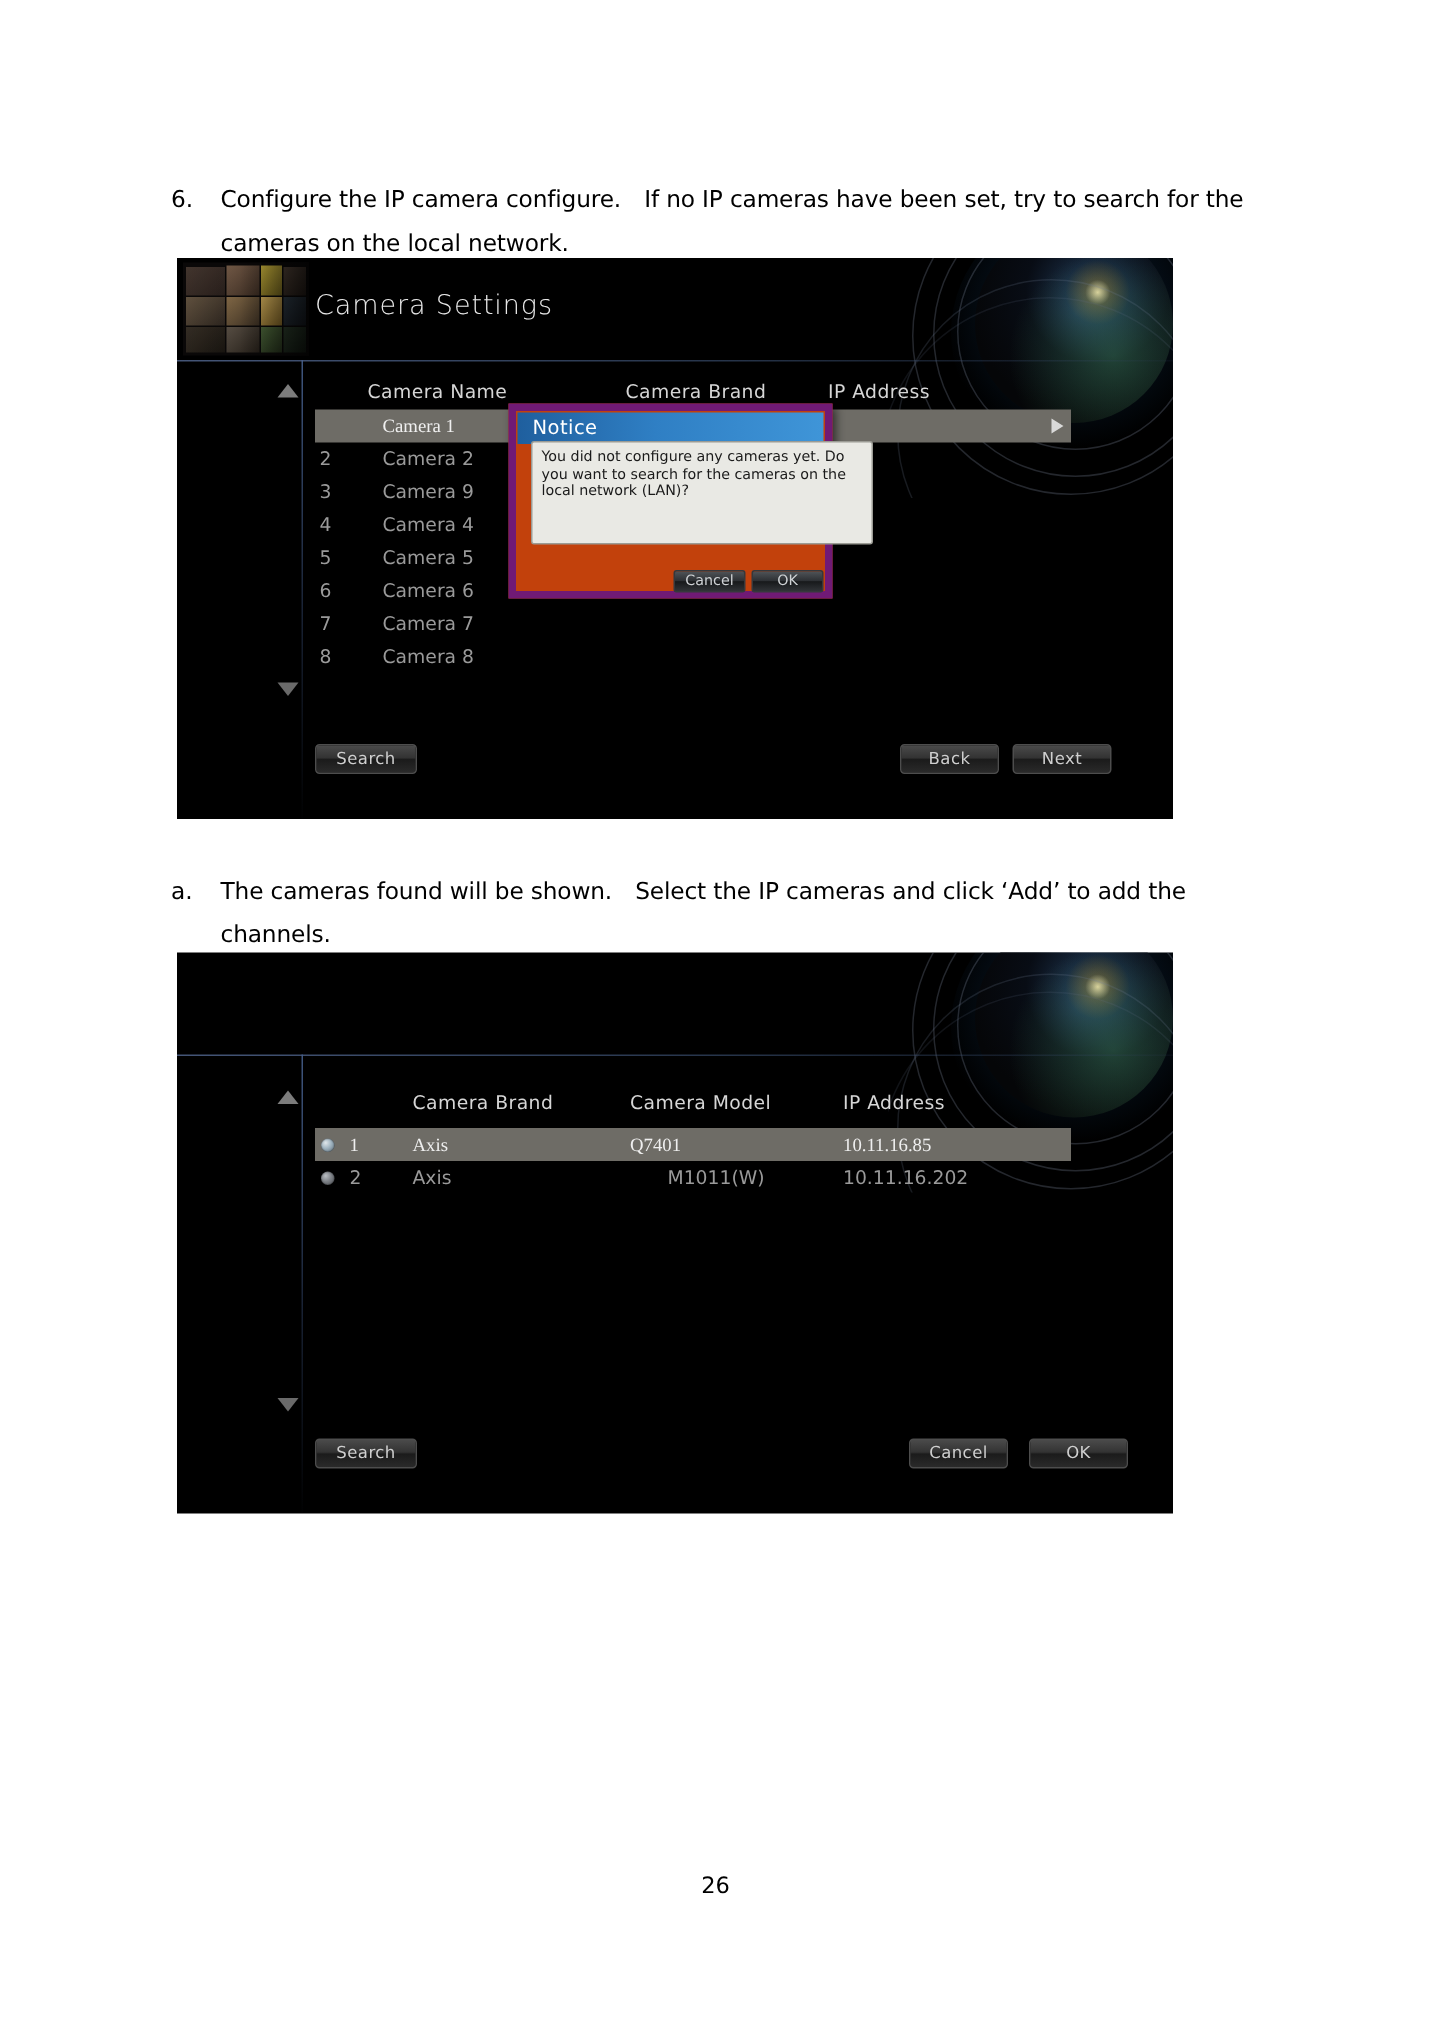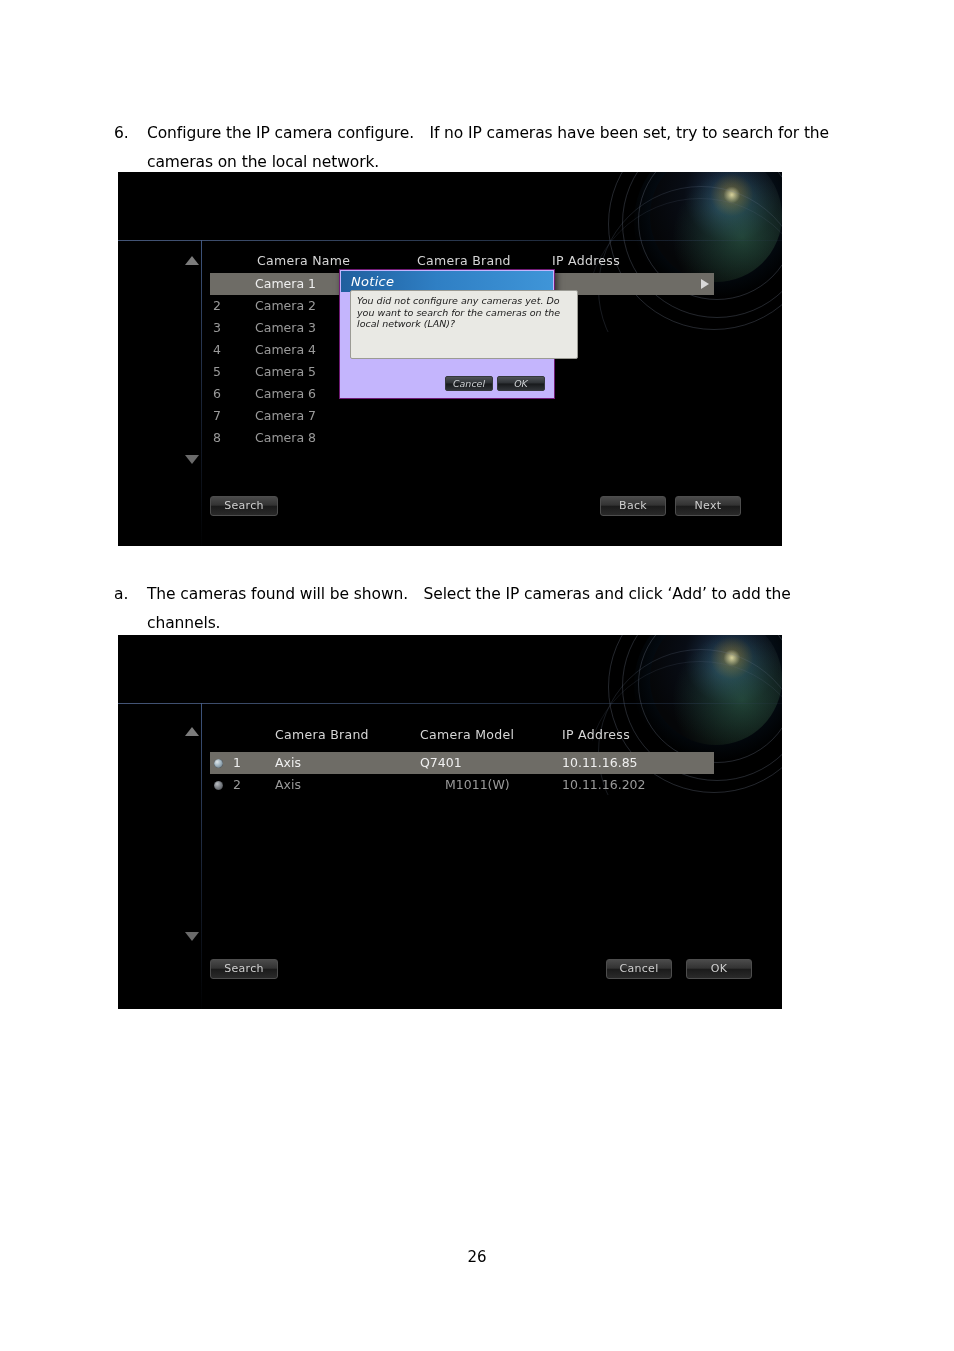--- a/index.html
+++ b/index.html
@@ -156,21 +156,21 @@
     font-size: 12.5px;
     color: #9a9a9a;
     line-height: 22px;
     white-space: nowrap;
   }
   .row.selected .rowbg {
     position: absolute;
     height: 22px;
     background: #6e6c66;
   }
-  .row.selected .cell { color: #efefef; }
+  .row.selected .cell { color: #efefef; font-family: Liberation Serif, serif; }
 
   .row-arrow {
     position: absolute;
     width: 0; height: 0;
     border-top: 5px solid transparent;
     border-bottom: 5px solid transparent;
     border-left: 8px solid #d9d9d9;
   }
 
   .radio-dot {
@@ -195,24 +195,23 @@
     font-size: 11px;
     line-height: 18px;
     text-align: center;
     letter-spacing: 0.3px;
     box-shadow: 0 1px 1px rgba(0,0,0,0.6);
   }
 
   
   .modal {
     position: absolute;
-    background: #c4b5fd;
-    border: 1px solid #701a75;
+    background: #c2410c;
+    border: 5px solid #701a75;
     box-shadow: 2px 2px 6px rgba(0,0,0,0.6);
-    font-style: italic;
   }
   .modal-title {
     position: absolute;
     left: 1px; top: 1px; right: 1px;
     height: 21px;
     background: linear-gradient(to right, #1f5f9e 0%, #2f7fc4 45%, #3f95d8 100%);
     color: #ffffff;
     font-size: 13px;
     line-height: 21px;
     padding-left: 10px;
@@ -246,56 +245,76 @@
 </style>
 </head>
 <body>
 
 <div class="doc-marker" style="left:114px; top:118px;">6.</div>
 <div class="doc-para" style="left:147px; top:118px; width:760px;">Configure the IP camera configure. If no IP cameras have been set, try to search for the</div>
 <div class="doc-para" style="left:147px; top:147px; width:760px;">cameras on the local network.</div>
 
 <div class="shot" style="left:118px; top:172px; width:664px; height:374px;">
 
+  <div class="shot-header">
+
+    <div class="thumb">
+      <div class="tile" style="left:2px;  top:3px;  width:26px; height:19px; background:linear-gradient(135deg,#4a3b33,#2a201c);"></div>
+      <div class="tile" style="left:29px; top:2px;  width:22px; height:20px; background:linear-gradient(135deg,#7a5f4a,#3b2c22);"></div>
+      <div class="tile" style="left:52px; top:2px;  width:14px; height:20px; background:linear-gradient(135deg,#c9b23c,#6d5f1d);"></div>
+      <div class="tile" style="left:67px; top:3px;  width:15px; height:19px; background:linear-gradient(135deg,#4e4036,#241c17);"></div>
+      <div class="tile" style="left:2px;  top:23px; width:26px; height:19px; background:linear-gradient(135deg,#6b5a45,#2f2720);"></div>
+      <div class="tile" style="left:29px; top:23px; width:22px; height:19px; background:linear-gradient(135deg,#8a6f4a,#3c3023);"></div>
+      <div class="tile" style="left:52px; top:23px; width:14px; height:19px; background:linear-gradient(135deg,#d8b45e,#7a5f24);"></div>
+      <div class="tile" style="left:67px; top:23px; width:15px; height:19px; background:linear-gradient(135deg,#2e3b46,#15191f);"></div>
+      <div class="tile" style="left:2px;  top:43px; width:26px; height:17px; background:linear-gradient(135deg,#3a3228,#191510);"></div>
+      <div class="tile" style="left:29px; top:43px; width:22px; height:17px; background:linear-gradient(135deg,#5d5348,#262019);"></div>
+      <div class="tile" style="left:52px; top:43px; width:14px; height:17px; background:linear-gradient(135deg,#4f6a3c,#24301b);"></div>
+      <div class="tile" style="left:67px; top:43px; width:15px; height:17px; background:linear-gradient(135deg,#2a3a2a,#121a12);"></div>
+      <div class="tile" style="left:0;top:0;width:100%;height:100%;background:linear-gradient(to right, rgba(0,0,0,0.05) 0%, rgba(0,0,0,0.0) 45%, rgba(0,0,0,0.65) 100%);"></div>
+    </div>
+
+    <div class="shot-title">Camera Settings</div>
+  </div>
 
   <div class="lens-wrap">
     <div class="lens-glow" style="left:42px;  top:-34px; width:168px; height:168px;"></div>
     <div class="lens-body" style="left:58px;  top:-22px; width:132px; height:132px;"></div>
     <div class="lens-green" style="left:58px;  top:-22px; width:132px; height:132px;"></div>
     <div class="lens-ring" style="left:16px;  top:-54px; width:212px; height:212px;"></div>
     <div class="lens-ring" style="left:30px;  top:-44px; width:190px; height:190px;"></div>
     <div class="lens-ring" style="left:46px;  top:-30px; width:158px; height:158px;"></div>
     <div class="lens-ring" style="left:6px;   top:14px;  width:206px; height:206px; border-color:rgba(110,125,145,0.22);"></div>
     <div class="lens-ring" style="left:-6px;  top:26px;  width:228px; height:228px; border-color:rgba(100,115,135,0.16);"></div>
   </div>
 
   <div class="header-rule" style="top:68px;"></div>
   <div class="vrule" style="left:83px; top:68px; height:306px;"></div>
 
   <div class="scroll-arrow up" style="left:67px;  top:84px;"></div>
   <div class="scroll-arrow down" style="left:67px;  top:283px;"></div>
 
-  <div class="col-head" style="left:139px; top:81px;">Camera Name</div>
+  <div class="col-head" style="left:127px; top:81px;">Camera Name</div>
   <div class="col-head" style="left:299px; top:81px;">Camera Brand</div>
   <div class="col-head" style="left:434px; top:81px;">IP Address</div>
 
   <div class="row selected" style="top:101px;">
     <div class="rowbg" style="left:92px; width:504px;"></div>
     <div class="cell" style="left:95px; opacity:0;">1</div>
     <div class="cell" style="left:137px;">Camera 1</div>
     <div class="row-arrow" style="left:583px; top:6px;"></div>
   </div>
 
   <div class="row" style="top:123px;">
     <div class="cell" style="left:95px;">2</div>
     <div class="cell" style="left:137px;">Camera 2</div>
   </div>
   <div class="row" style="top:145px;">
     <div class="cell" style="left:95px;">3</div>
-    <div class="cell" style="left:137px;">Camera 3</div>
+    <div class="cell" style="left:137px;">Camera 9</div>
   </div>
   <div class="row" style="top:167px;">
     <div class="cell" style="left:95px;">4</div>
     <div class="cell" style="left:137px;">Camera 4</div>
   </div>
   <div class="row" style="top:189px;">
     <div class="cell" style="left:95px;">5</div>
     <div class="cell" style="left:137px;">Camera 5</div>
   </div>
   <div class="row" style="top:211px;">

